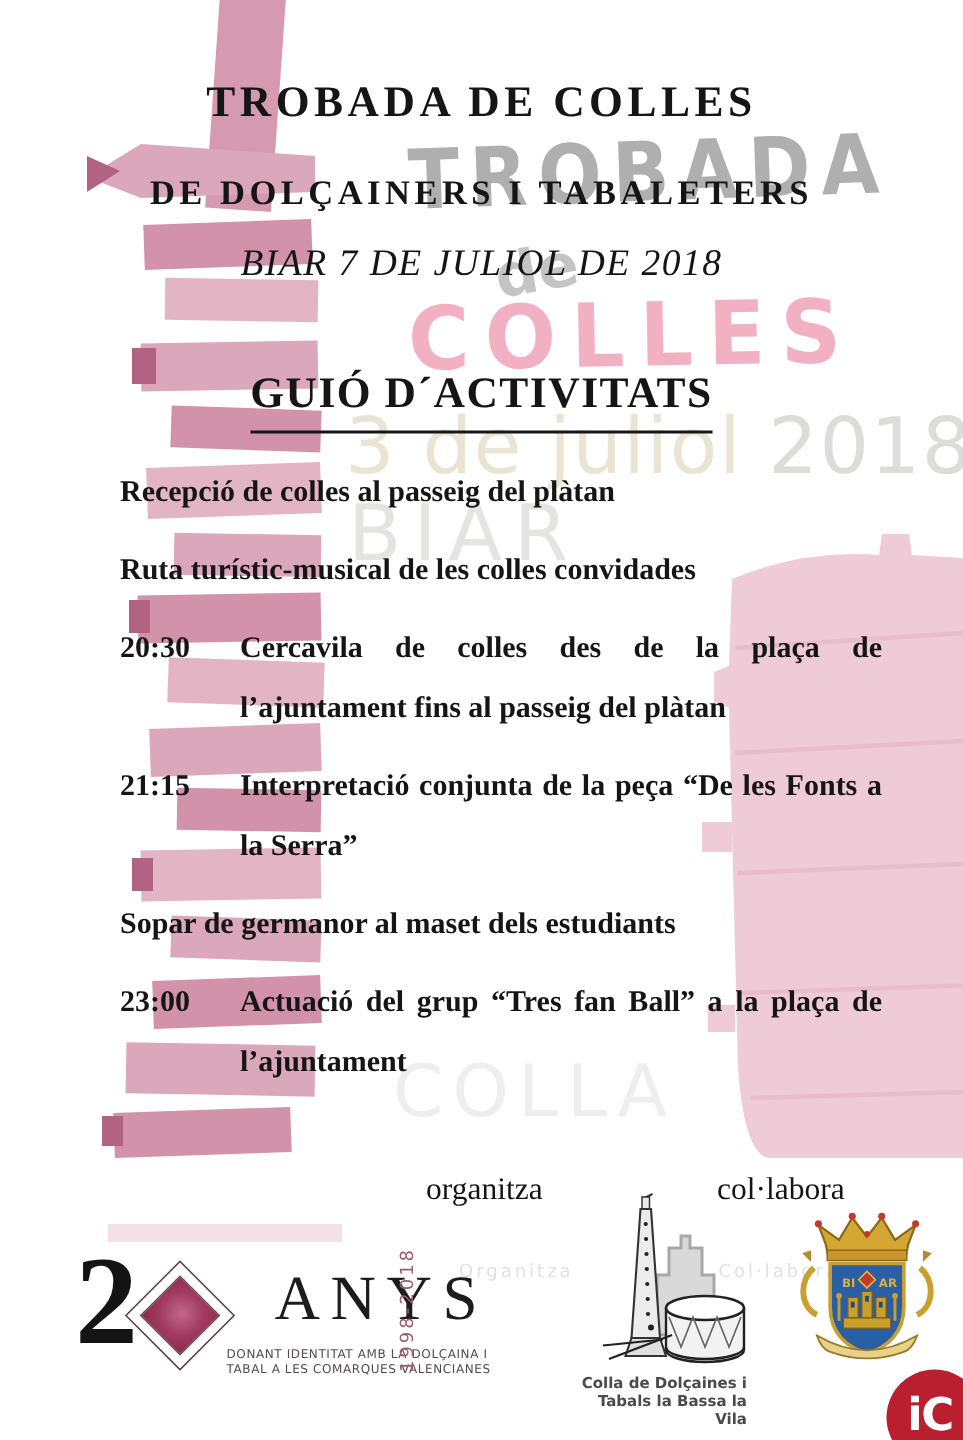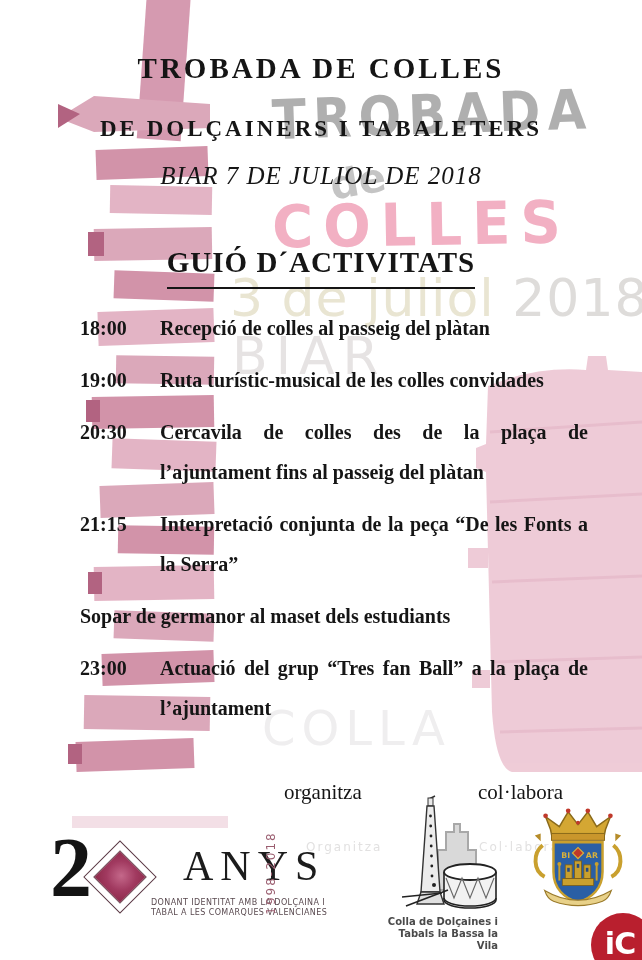--- a/index.html
+++ b/index.html
@@ -132,25 +132,23 @@
   <div class="title title1">TROBADA DE COLLES</div>
   <div class="title title2">DE DOLÇAINERS I TABALETERS</div>
   <div class="title title3">BIAR 7 DE JULIOL DE 2018</div>
 
   <div class="heading-wrap">
     <span class="heading">GUIÓ D´ACTIVITATS</span>
   </div>
 
   <div class="schedule">
     <div class="sched-item">
-      <span class="sched-time">18:00</span>
       <span class="sched-text">Recepció de colles al passeig del plàtan</span>
     </div>
     <div class="sched-item">
-      <span class="sched-time">19:00</span>
       <span class="sched-text">Ruta turístic-musical de les colles convidades</span>
     </div>
     <div class="sched-item">
       <span class="sched-time">20:30</span>
       <span class="sched-text">Cercavila de colles des de la plaça de l’ajuntament fins al passeig del plàtan</span>
     </div>
     <div class="sched-item">
       <span class="sched-time">21:15</span>
       <span class="sched-text">Interpretació conjunta de la peça “De les Fonts a la Serra”</span>
     </div>

